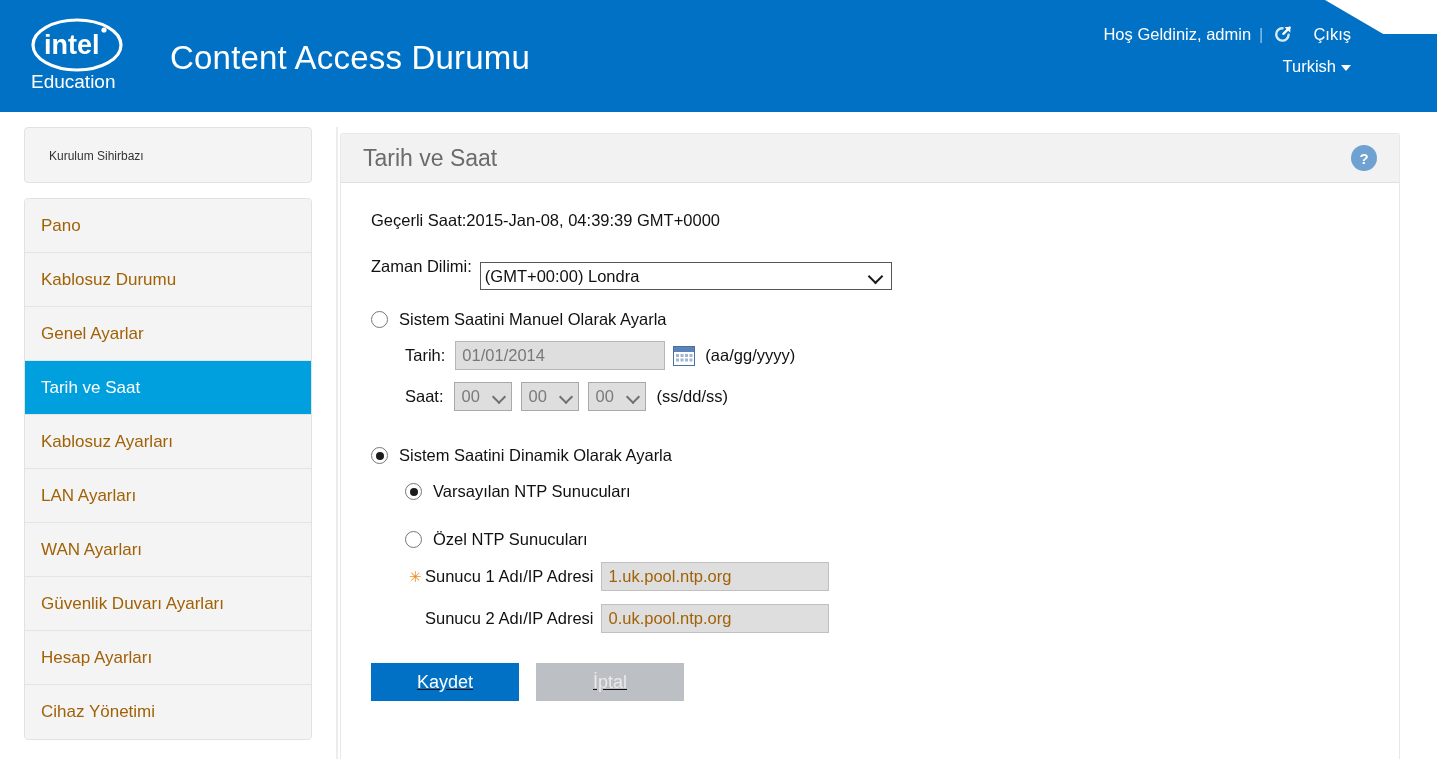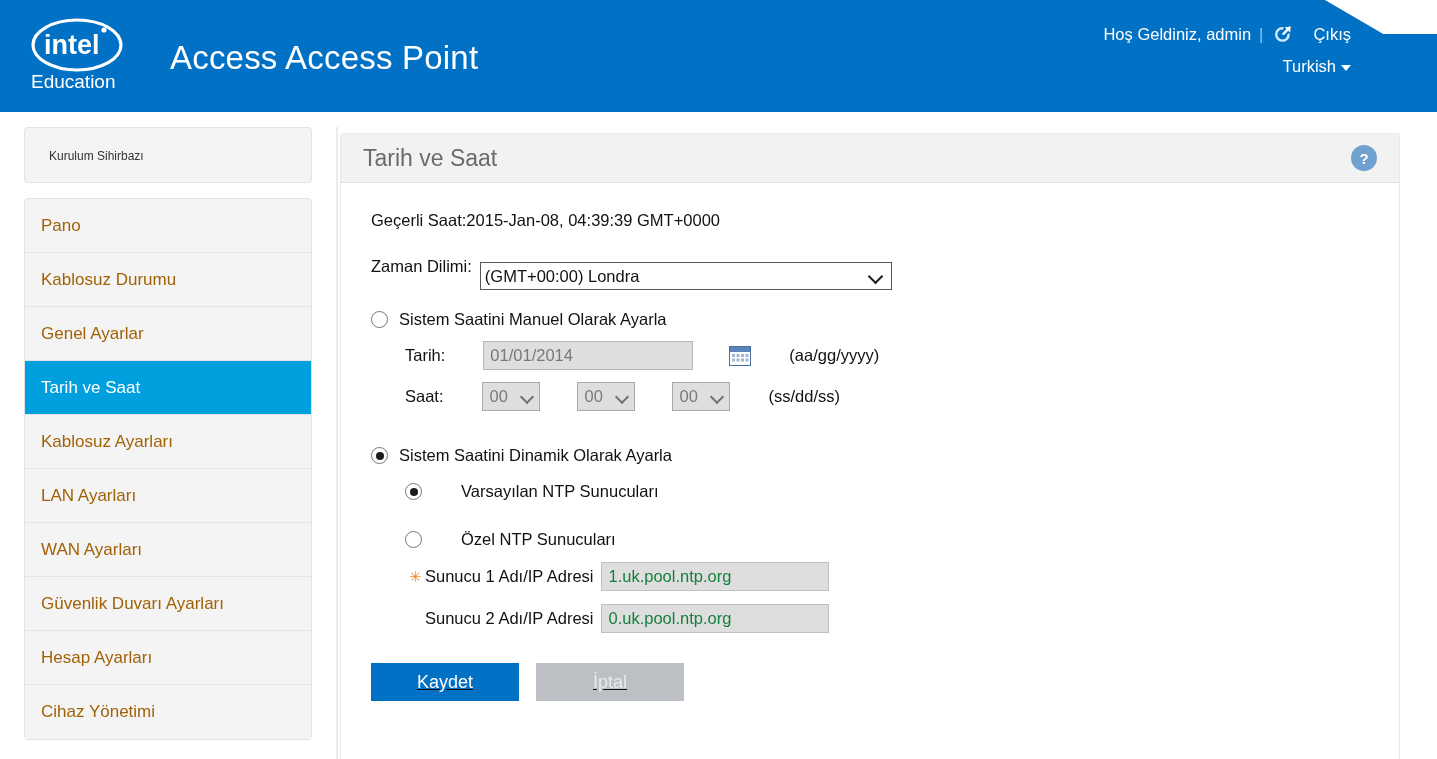--- a/index.html
+++ b/index.html
@@ -131,21 +131,21 @@
     width:17px; height:17px; border-radius:50%;
     border:1.5px solid #767676; background:#fff;
     display:inline-flex; align-items:center; justify-content:center;
     flex:0 0 17px; cursor:pointer;
   }
   .radio.checked::after {
     content:''; width:8px; height:8px; border-radius:50%; background:#1b1b1b;
   }
   .radio-label { margin-left:11px; font-size:16.5px; color:#111; }
 
-  .indent1 { margin-left:34px;gap:28px; }
+  .indent1 { margin-left:34px; }
   .indent2 { margin-left:38px; }
 
   .field-row { display:flex; align-items:center; margin-top:12px; }
   .field-label { font-size:16.5px; color:#111; }
   .input-disabled {
     background:#dedede; border:1px solid #b6b6b6;
     color:#787878; font-size:16.5px;
     height:29px; line-height:27px; padding:0 6px;
   }
   .date-input { width:210px; margin-left:10px; }
@@ -166,21 +166,21 @@
     border-right:2.4px solid #6f6f6f; border-bottom:2.4px solid #6f6f6f;
     transform: rotate(45deg);
   }
 
   .ntp-row { display:flex; align-items:center; margin-top:13px; }
   .req-star { color:#f08a24; font-size:15px; width:16px; flex:0 0 16px; }
   .ntp-label { font-size:16.5px; color:#111; }
   .ntp-input {
     width:228px; margin-left:8px;
     background:#dedede; border:1px solid #c0c0c0;
-    color:#15803d; font-size:16.5px;
+    color:#a16207; font-size:16.5px;
     height:29px; line-height:27px; padding:0 6px;
   }
 
   .btn-row { display:flex; margin-top:30px; margin-left:0px;text-decoration:underline; }
   .btn {
     height:38px; min-width:148px;
     display:flex; align-items:center; justify-content:center;
     font-size:18px; cursor:pointer; border:none;
   }
   .btn-primary { background:#0071c5; color:#ffffff; }
@@ -198,21 +198,21 @@
       <div class="intel-logo">
         <svg width="98" height="82" viewBox="0 0 98 82" xmlns="http://www.w3.org/2000/svg">
           <ellipse cx="49" cy="31" rx="44" ry="25" fill="none" stroke="#ffffff" stroke-width="3.2"></ellipse>
           <g fill="#ffffff" font-family="Liberation Sans, sans-serif" font-size="27" font-weight="bold">
             <text x="16" y="40">intel</text>
           </g>
           <circle cx="76" cy="16" r="2.6" fill="#ffffff"></circle>
           <text x="3" y="74" fill="#ffffff" font-family="Liberation Sans, sans-serif" font-size="19">Education</text>
         </svg>
       </div>
-      <div class="app-title">Access Access Point</div>
+      <div class="app-title">Content Access Durumu</div>
     </div>
 
     <div class="header-right">
       <div class="hr-line1">
         <span class="welcome-text">Hoş Geldiniz, admin</span>
         <span class="hr-sep">|</span>
         <span class="logout-icon">
           <svg width="24" height="24" viewBox="0 0 24 24">
             <path d="M11.5 6.2a6.2 6.2 0 1 0 6.1 6.6" fill="none" stroke="#d7eaf8" stroke-width="2.4" stroke-linecap="round"></path>
             <path d="M12.4 11.8 L18.6 5.6" fill="none" stroke="#ffffff" stroke-width="2.4" stroke-linecap="round"></path>

